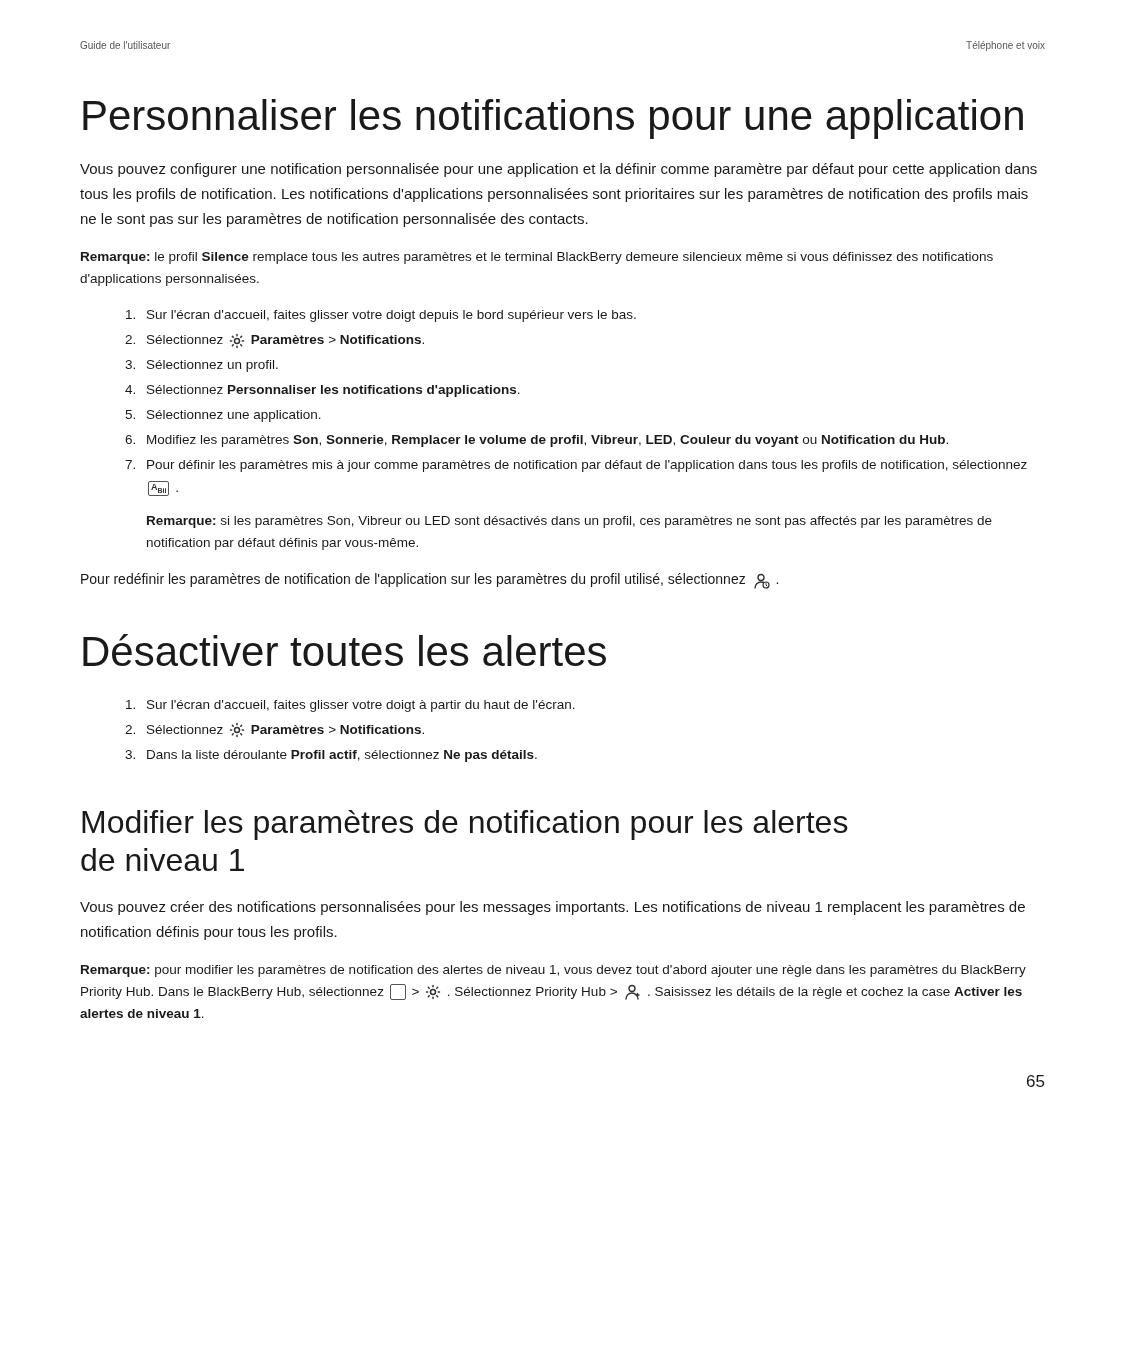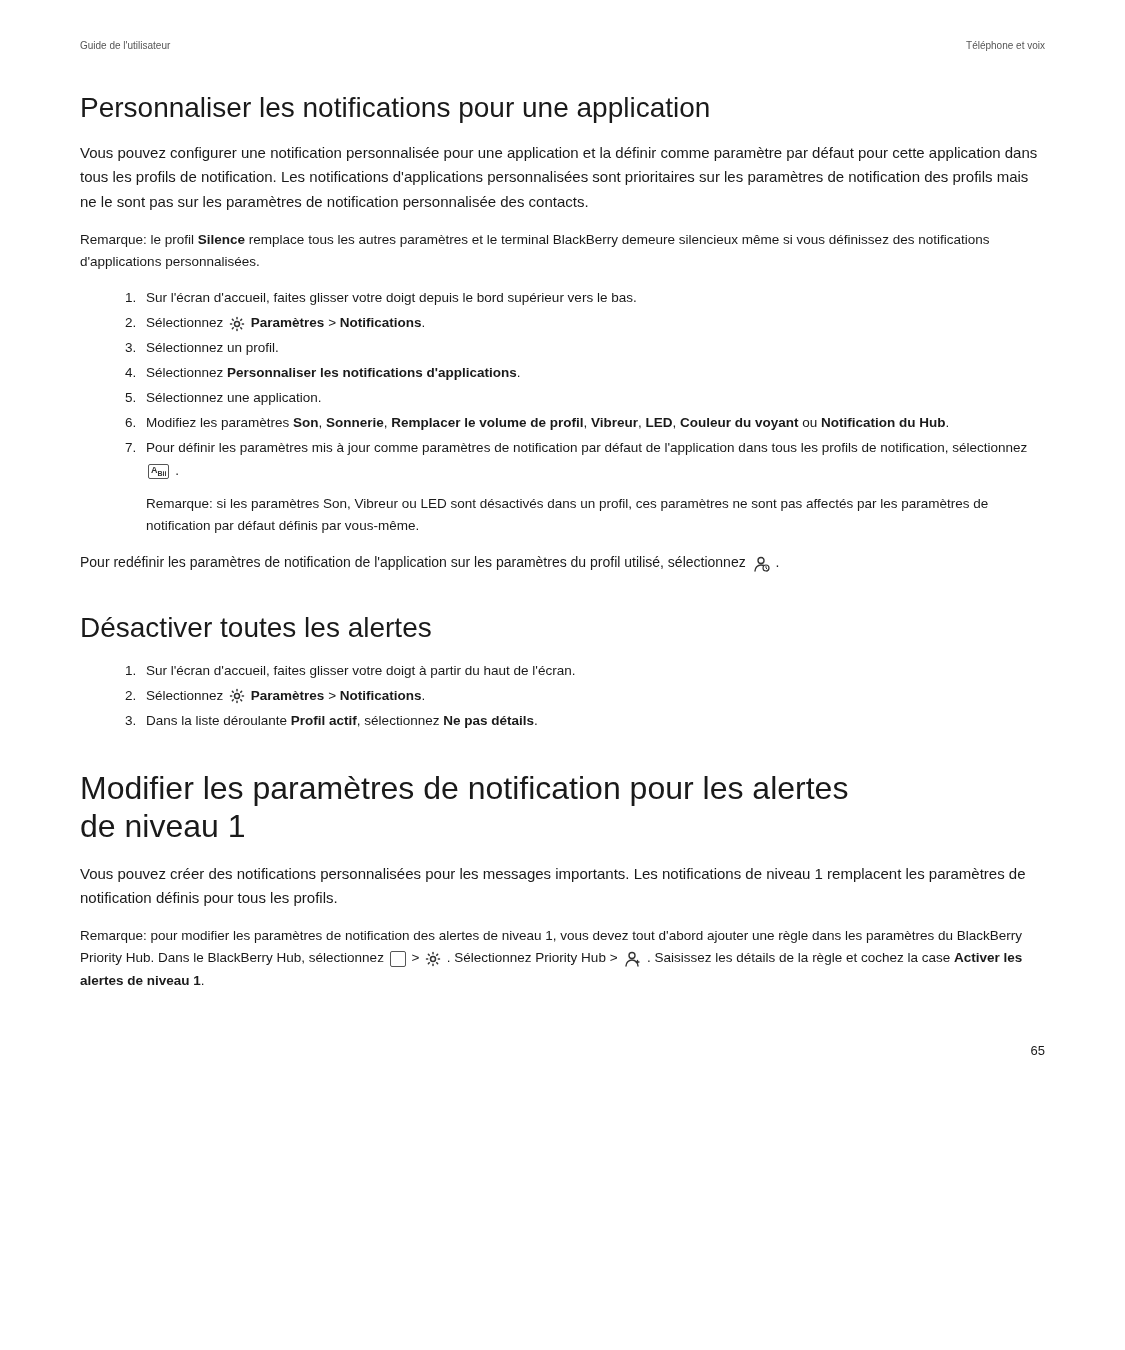--- a/index.html
+++ b/index.html
@@ -29,26 +29,26 @@
       align-items: flex-start;
       margin-bottom: 40px;
       font-size: 10px;
       color: #555;
     }
 
     .footer-bar {
       position: absolute;
       bottom: 30px;
       right: 80px;
-      font-size: 13px;
+      font-size: 17px;
       color: #1a1a1a;
     }
 
     h1.section-title {
-      font-size: 28px;
+      font-size: 42px;
       font-weight: 300;
       color: #1a1a1a;
       margin-bottom: 16px;
       line-height: 1.2;
     }
 
     h1.section-title-large {
       font-size: 32px;
       font-weight: 300;
       color: #1a1a1a;
@@ -68,21 +68,21 @@
     }
 
     .note-block {
       font-size: 13.5px;
       line-height: 1.65;
       color: #1a1a1a;
       margin-bottom: 14px;
     }
 
     .note-block .note-label {
-      font-weight: normal;
+      font-weight: bold;
     }
 
     ol {
       margin-left: 60px;
       margin-bottom: 14px;
     }
 
     ol li {
       font-size: 13.5px;
       line-height: 1.7;

